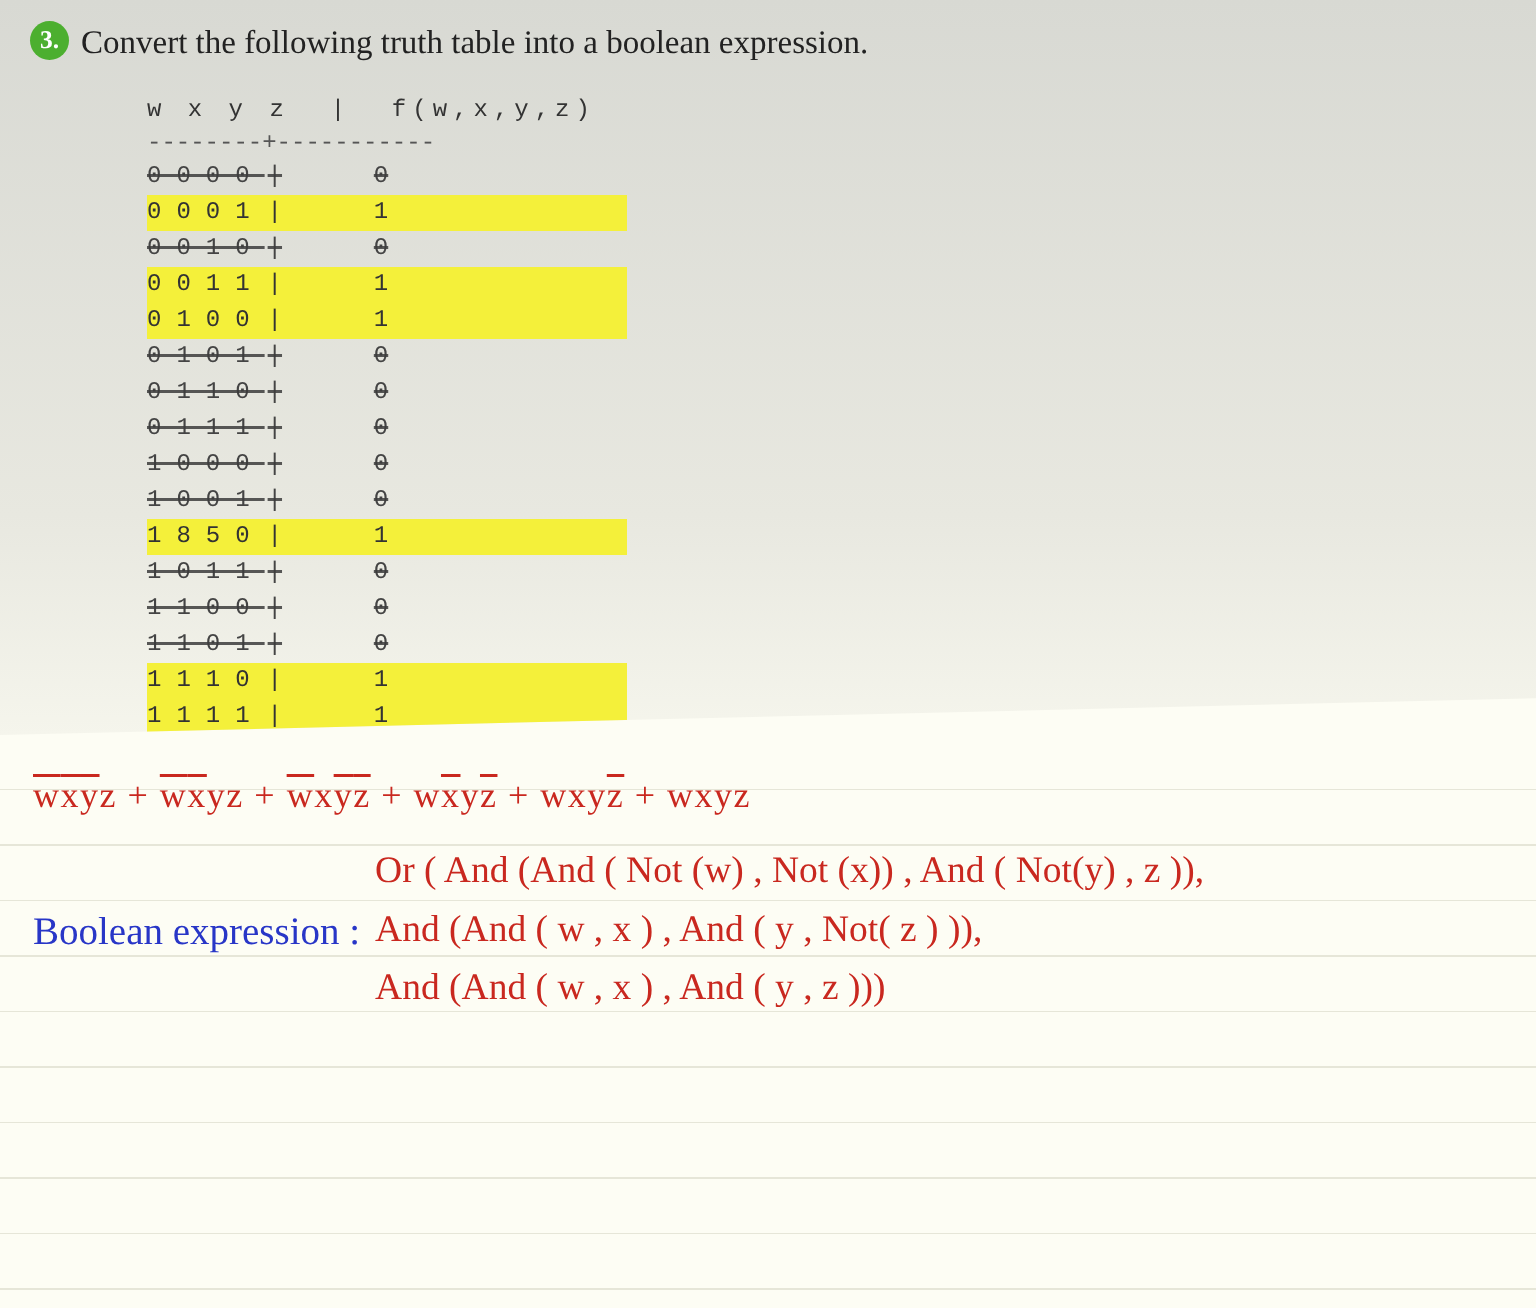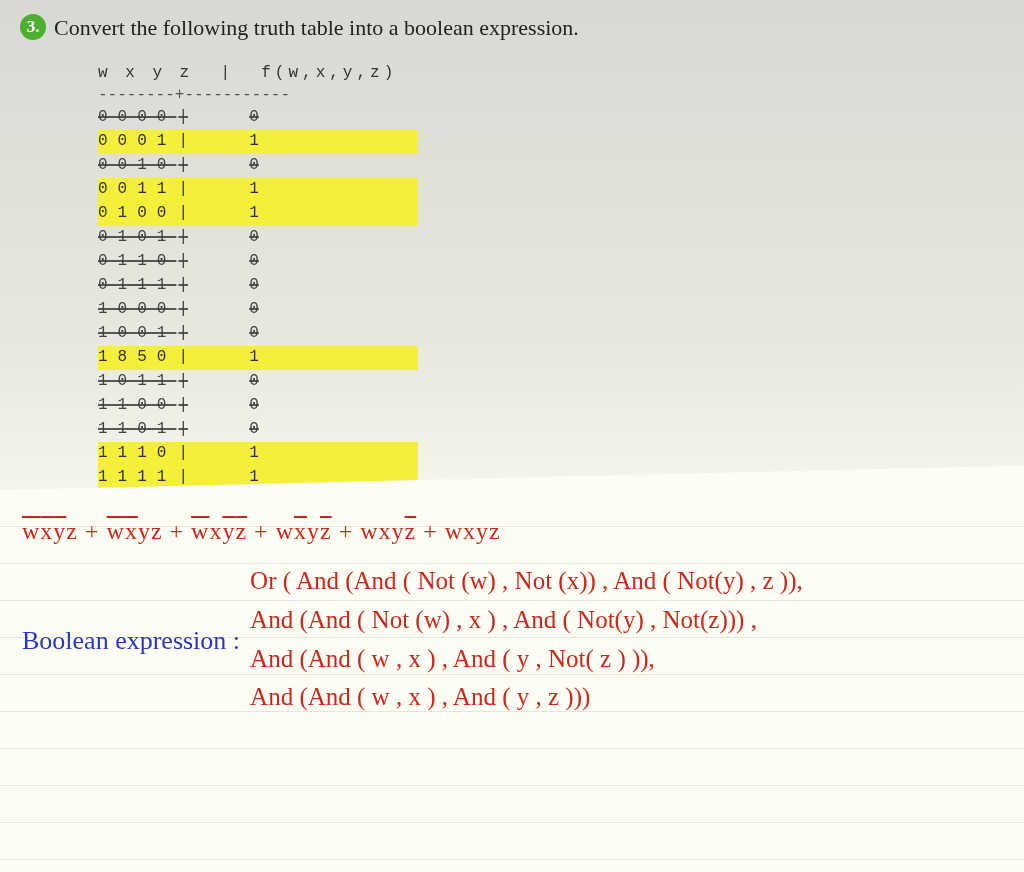--- a/index.html
+++ b/index.html
@@ -225,18 +225,17 @@
   </div>
 </div>
 
 <div class="notes-area">
   <div class="sop" id="sop-line"><span class="ov">w</span><span class="ov">x</span><span class="ov">y</span><span>z</span><span> + </span><span class="ov">w</span><span class="ov">x</span><span>y</span><span>z</span><span> + </span><span class="ov">w</span><span>x</span><span class="ov">y</span><span class="ov">z</span><span> + </span><span>w</span><span class="ov">x</span><span>y</span><span class="ov">z</span><span> + </span><span>w</span><span>x</span><span>y</span><span class="ov">z</span><span> + </span><span>w</span><span>x</span><span>y</span><span>z</span></div>
 
   <div class="be-row">
     <div class="be-label">Boolean expression :</div>
     <div class="be-body" id="be-body">
         <div>Or ( And (And ( Not (w) , Not (x)) , And ( Not(y) , z )),</div>
-        <div>And (And ( Not (w) , x ) , And ( Not(y) , Not(z))) ,</div>
         <div>And (And ( w , x ) , And ( y , Not( z ) )),</div>
         <div>And (And ( w , x ) , And ( y , z )))</div>
       </div>
   </div>
 </div>
 
 </body></html>

